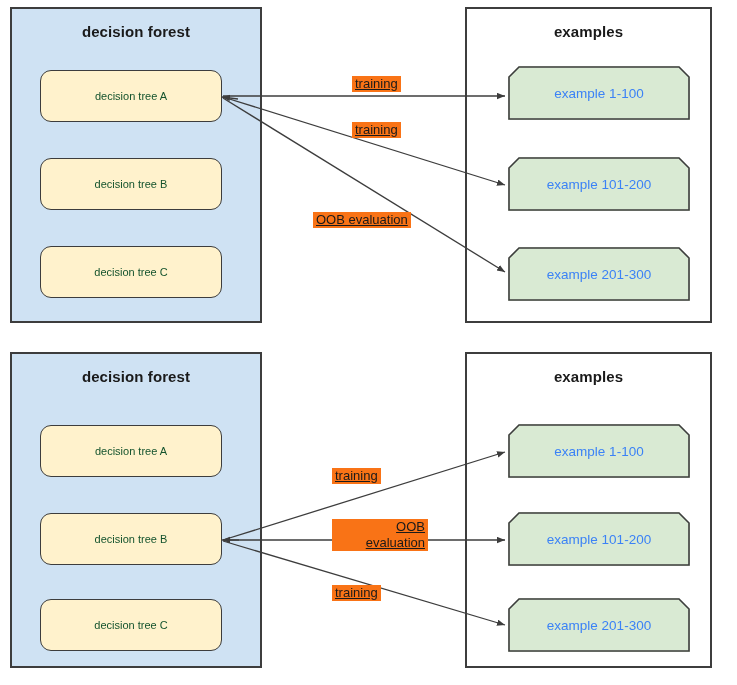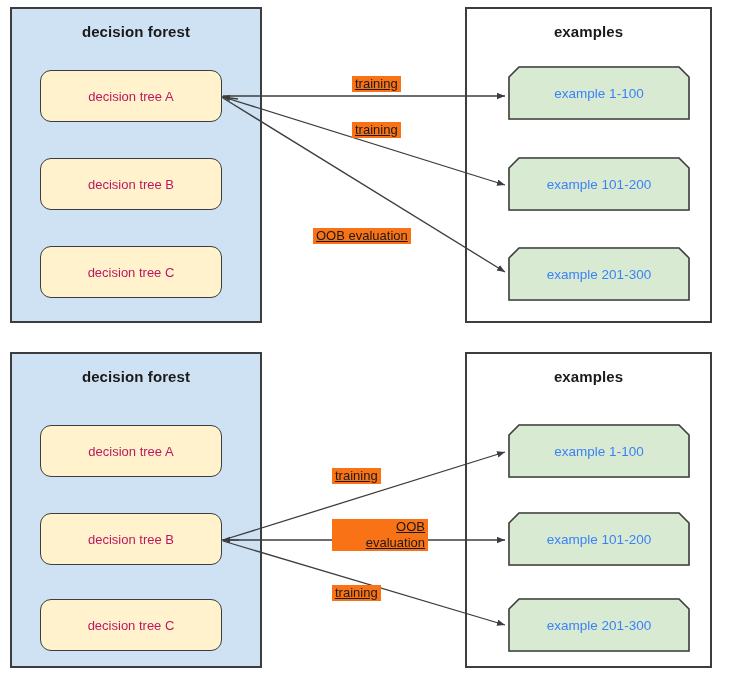--- a/index.html
+++ b/index.html
@@ -9,21 +9,21 @@
   .panel.forest{background:#cfe2f3;}
   .panel.examples{background:#ffffff;}
   .panel-title{
     position:absolute;left:0;right:0;top:14px;text-align:center;
     font-size:15px;font-weight:bold;color:#1a1a1a;letter-spacing:.1px;
   }
   .tree{
     position:absolute;box-sizing:border-box;
     background:#fff2cc;border:1.6px solid #3d3d3d;border-radius:11px;
     display:flex;align-items:center;justify-content:center;
-    font-size:13px;color:#be185d;
+    font-size:11px;color:#14532d;
   }
   .exbox{
     position:absolute;box-sizing:border-box;
     background:#d9ead3;
     display:flex;align-items:center;justify-content:center;
     font-size:13.5px;color:#1a1a1a;
     clip-path:polygon(11px 0, calc(100% - 11px) 0, 100% 11px, 100% 100%, 0 100%, 0 11px);
   }
   .exwrap{position:absolute;}
   .exwrap svg{position:absolute;left:0;top:0;overflow:visible;}
@@ -149,21 +149,21 @@
     </g>
     <g>
       <line x1="239" y1="540" x2="222" y2="540" stroke="#3d3d3d" stroke-width="1.3" marker-end="url(#ah)"></line>
     </g>
   </svg>
 
   <div class="edge-label" style="left:352px;top:76px;">training</div>
 
   <div class="edge-label" style="left:352px;top:122px;">training</div>
 
-  <div class="edge-label" style="left:313px;top:228px;">OOB evaluation</div>
+  <div class="edge-label" style="left:313px;top:212px;">OOB evaluation</div>
 
   <div class="edge-label" style="left:332px;top:468px;">training</div>
 
   <div class="edge-label two" style="left:332px;top:519px;width:90px;">
     <div>OOB</div>
     <div>evaluation</div>
   </div>
 
   <div class="edge-label" style="left:332px;top:585px;">training</div>
 

